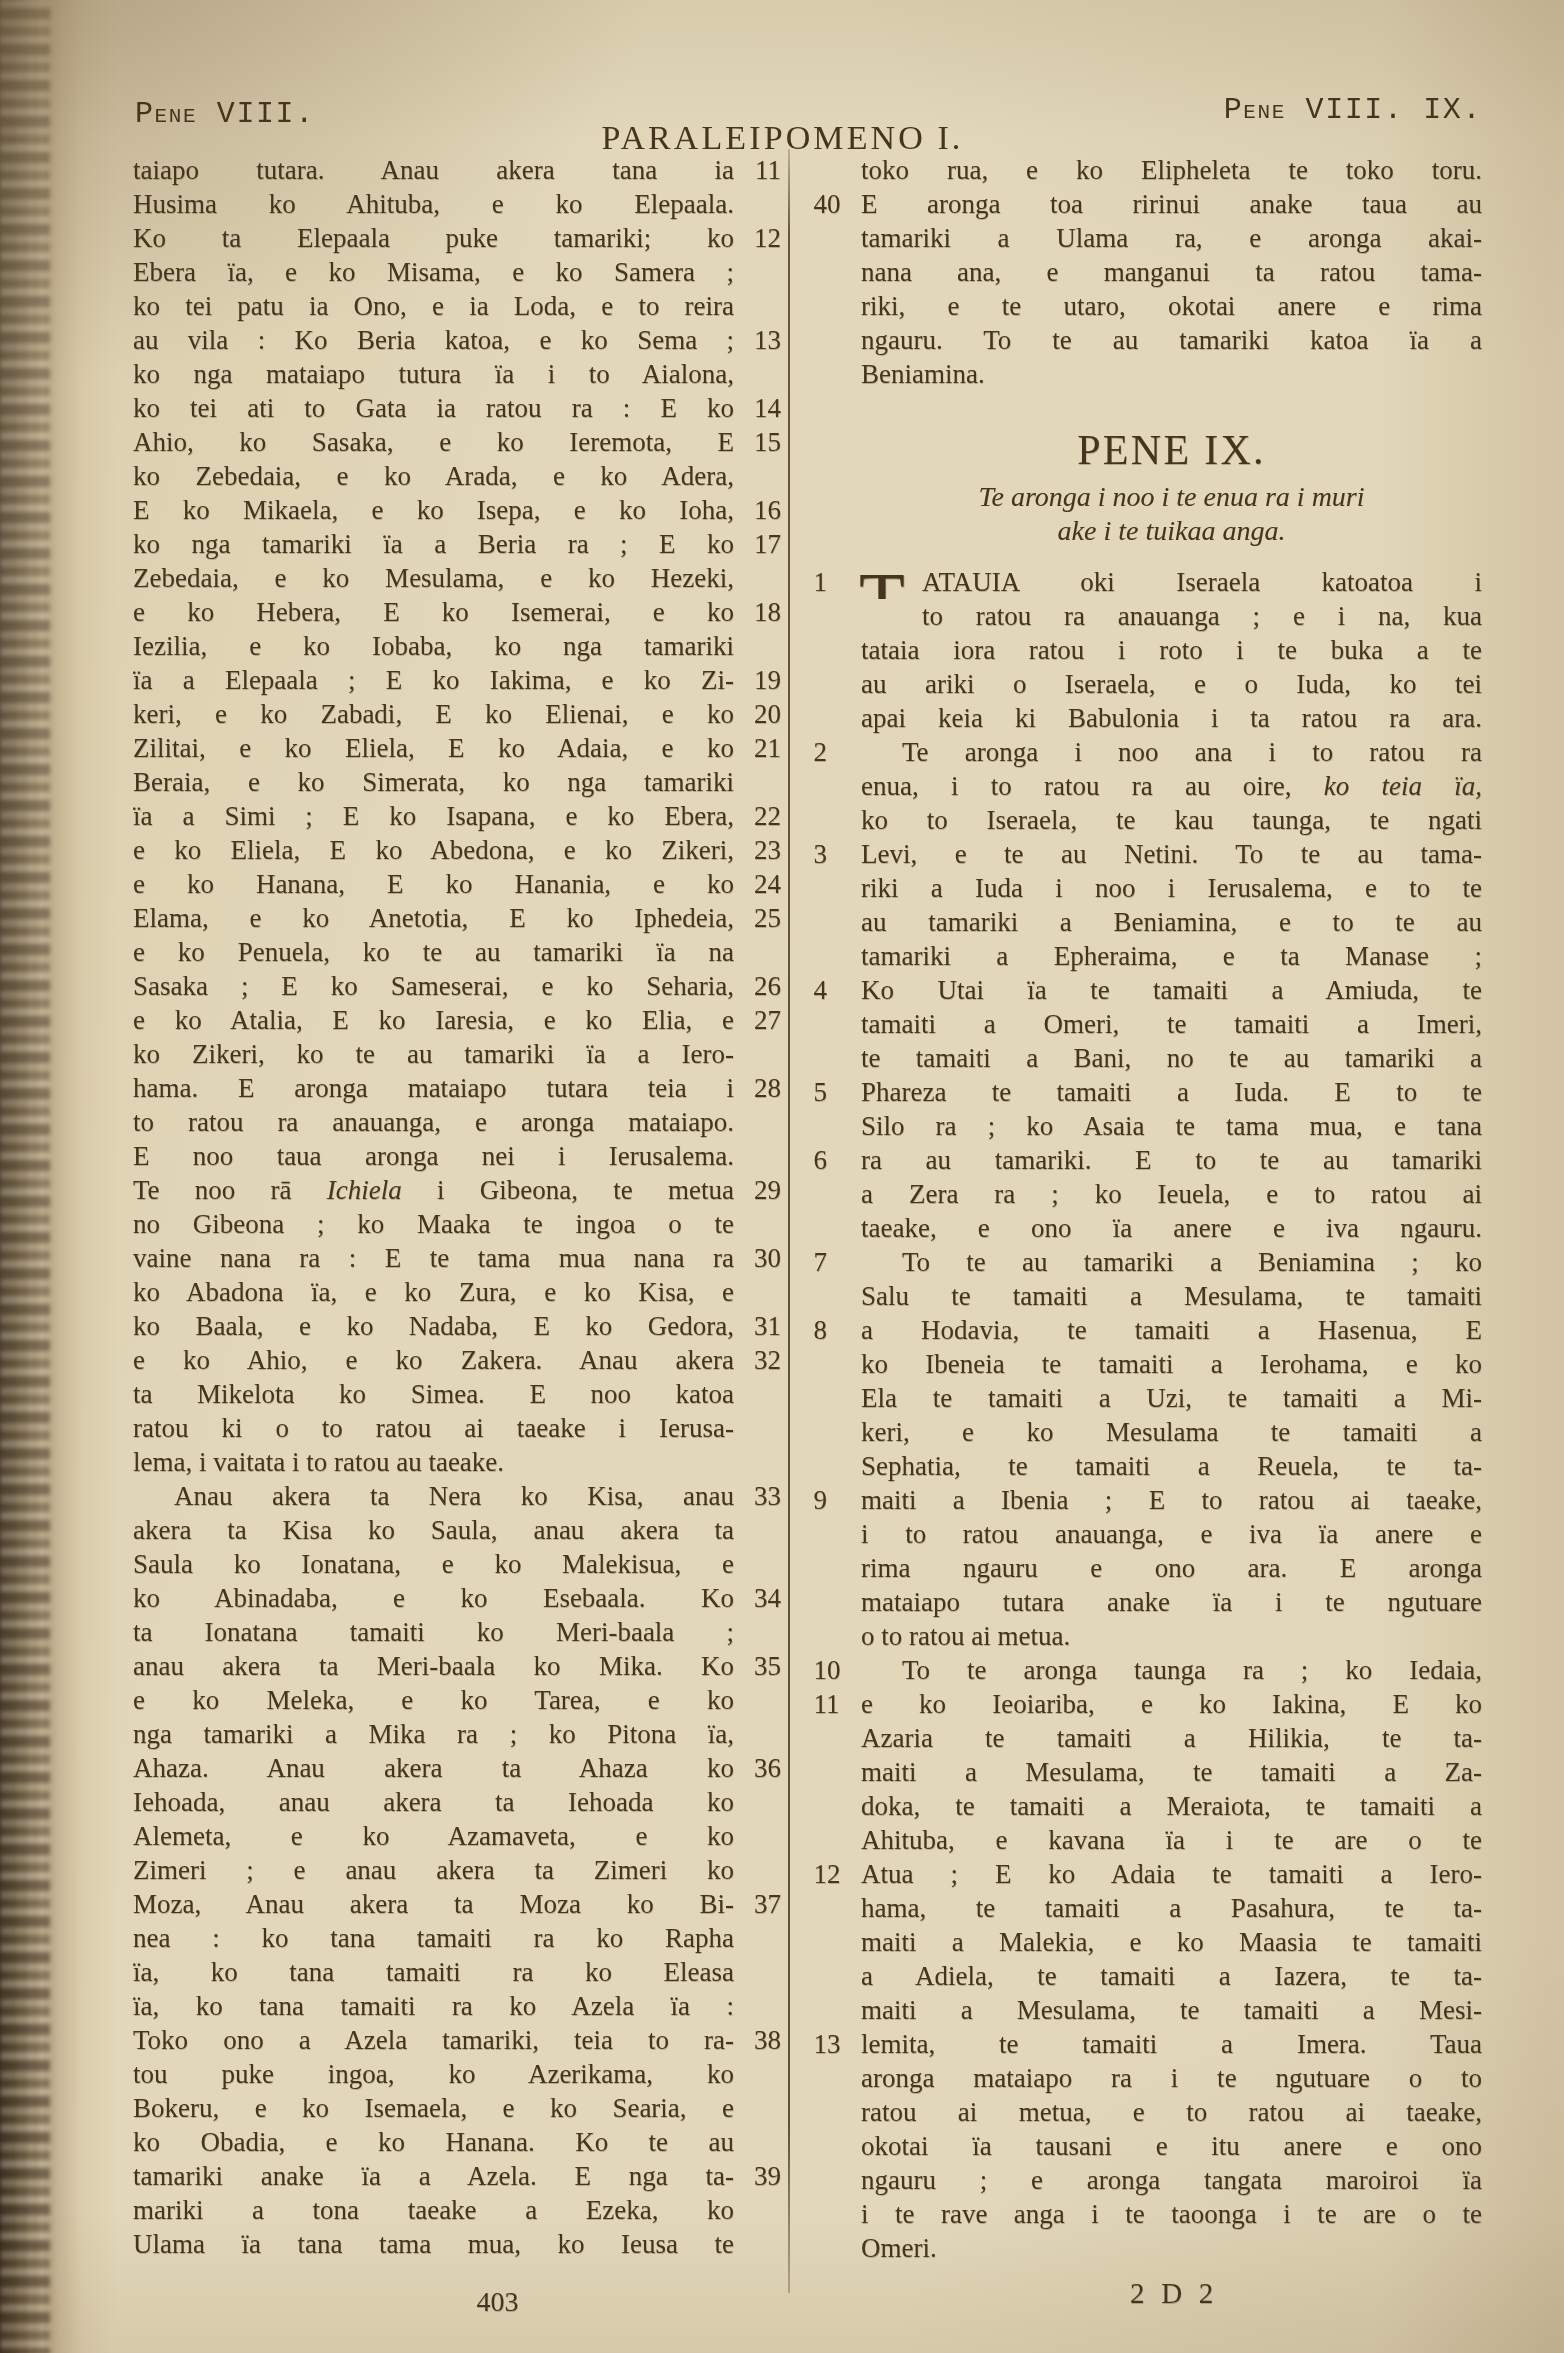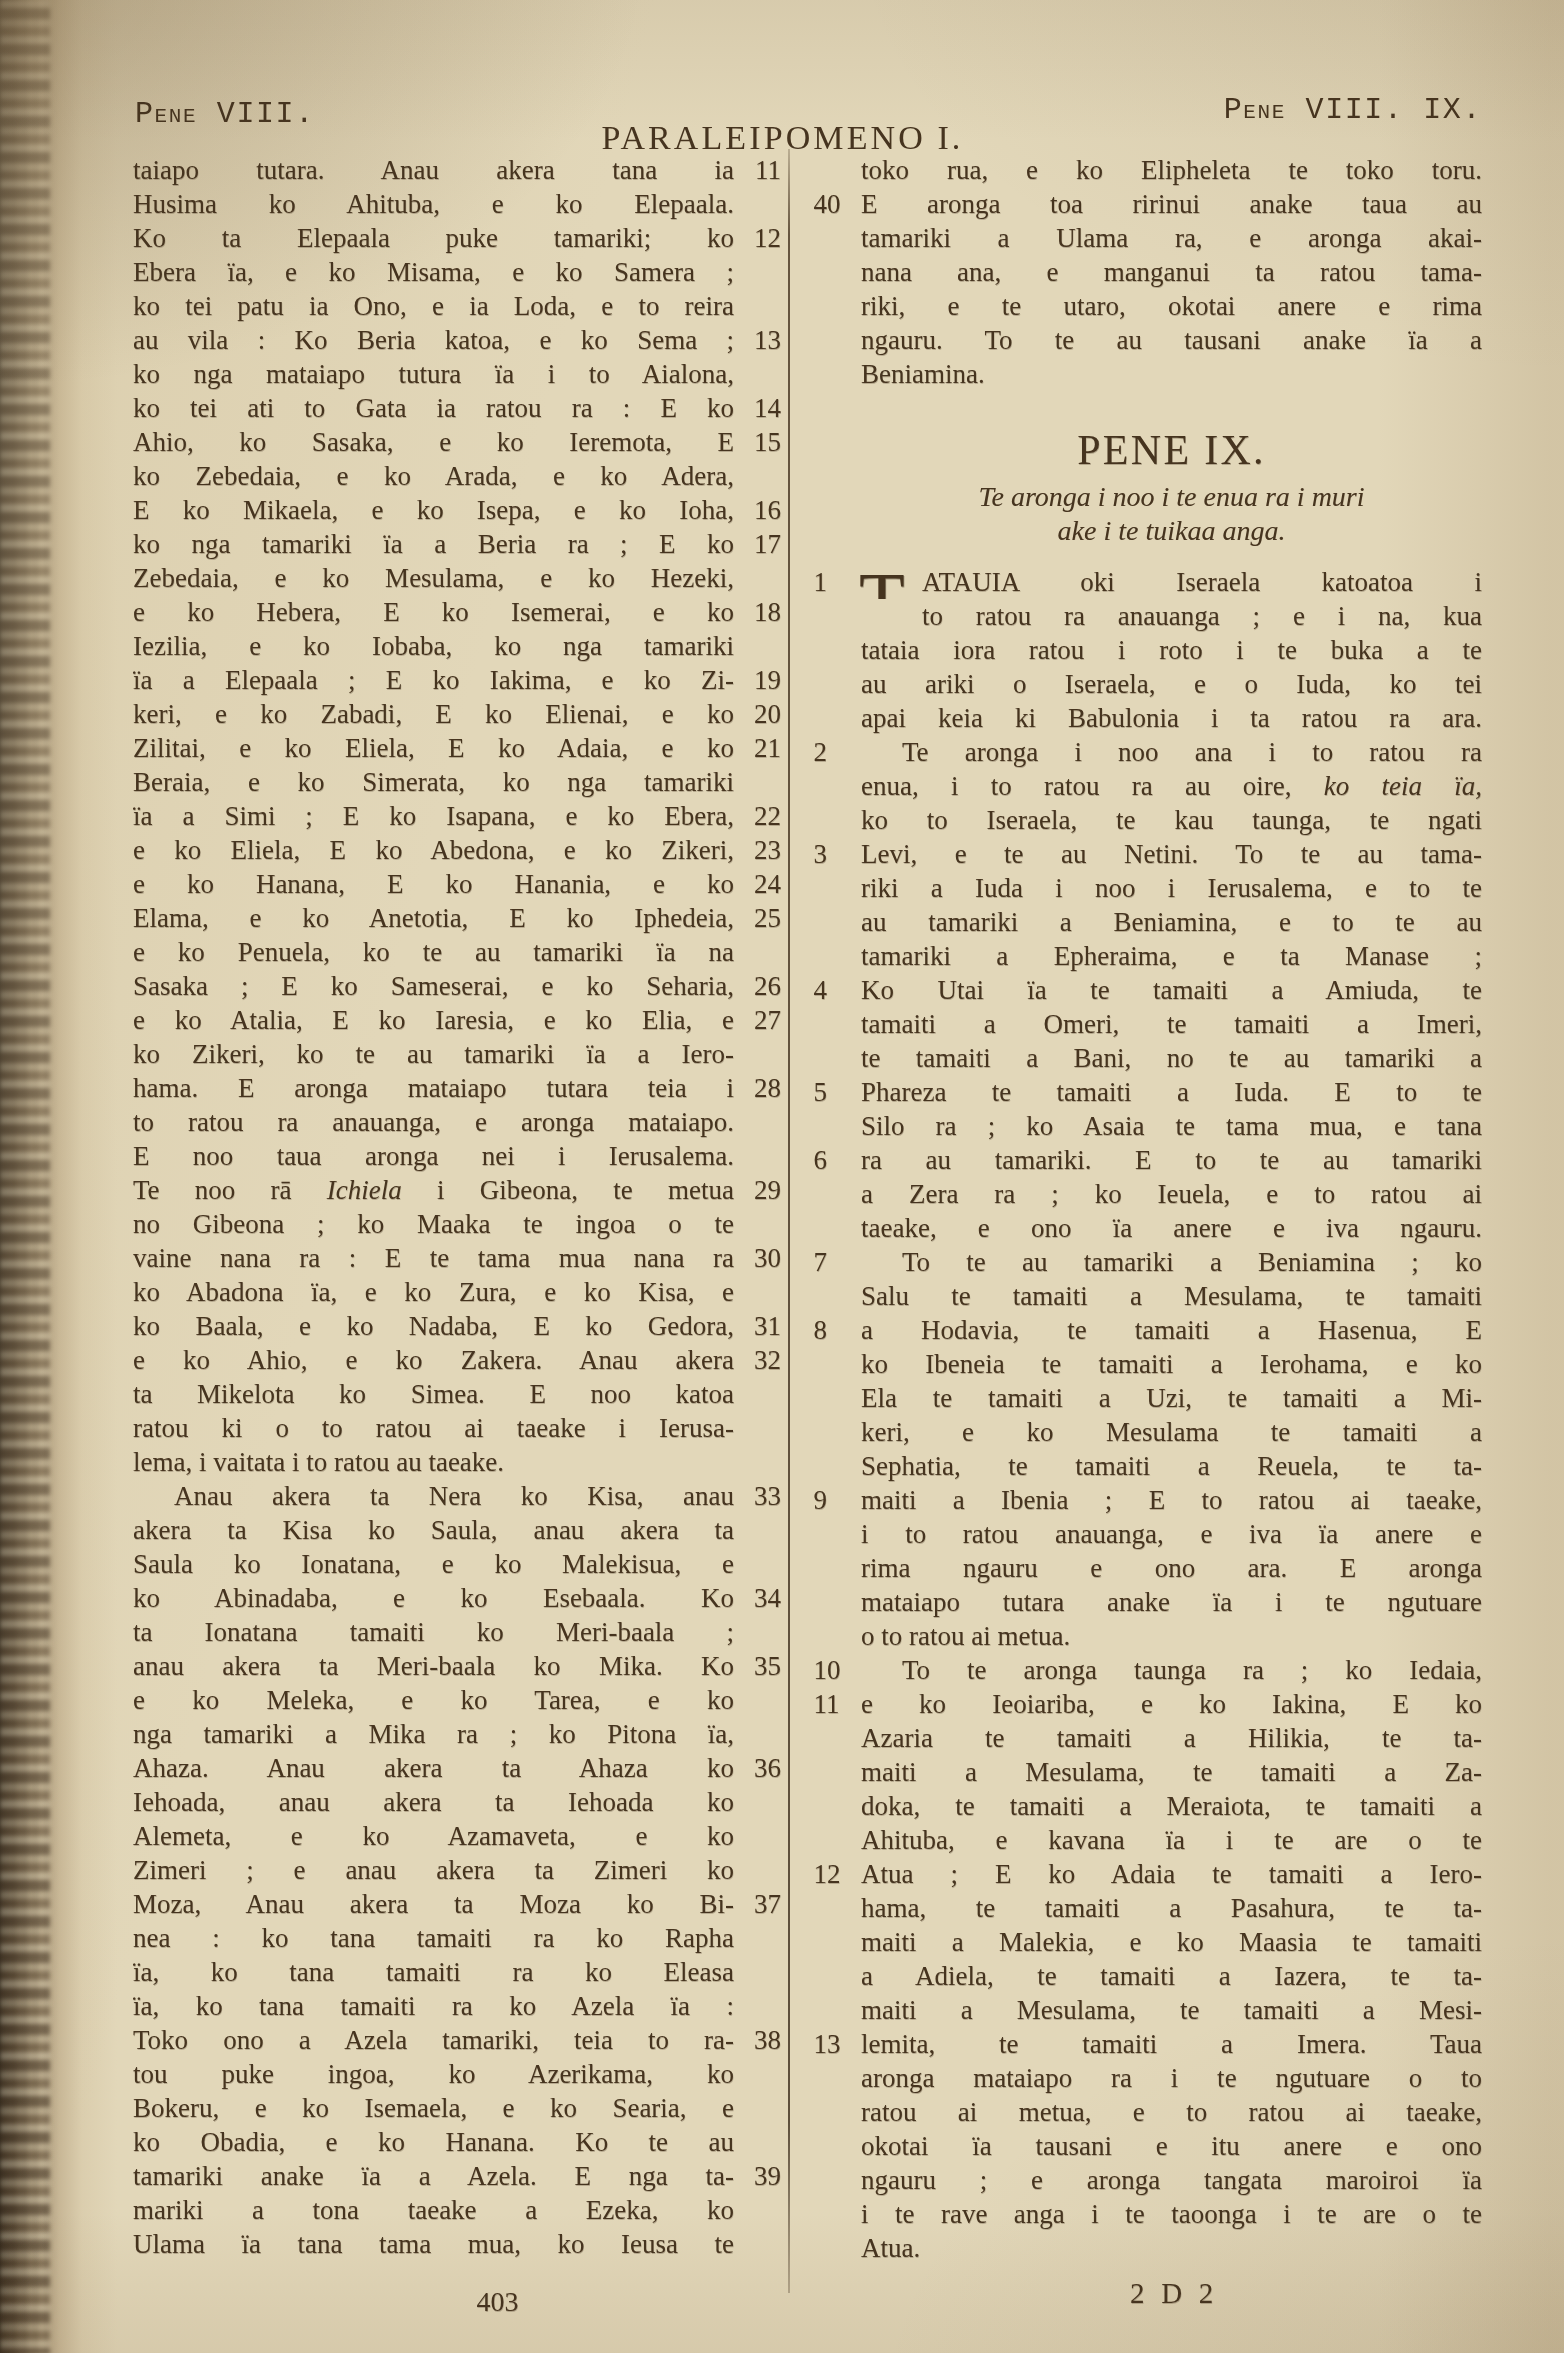--- a/index.html
+++ b/index.html
@@ -320,21 +320,21 @@
       <div class="line">
         <span class="txt">tamariki a Ulama ra, e aronga akai-</span>
       </div>
       <div class="line">
         <span class="txt">nana ana, e manganui ta ratou tama-</span>
       </div>
       <div class="line">
         <span class="txt">riki, e te utaro, okotai anere e rima</span>
       </div>
       <div class="line">
-        <span class="txt">ngauru.  To te au tausani anake ïa a</span>
+        <span class="txt">ngauru.  To te au tamariki katoa ïa a</span>
       </div>
       <div class="line end">
         <span class="txt">Beniamina.</span>
       </div>
     </div>
   <div class="chapter-heading">PENE IX.</div>
   <div class="subtitle-wrap">
     <div class="subtitle-line">Te aronga i noo i te enua ra i muri</div>
     <div class="subtitle-line">ake i te tuikaa anga.</div>
   </div>
@@ -494,21 +494,21 @@
       <div class="line">
         <span class="txt">okotai ïa tausani e itu anere e ono</span>
       </div>
       <div class="line">
         <span class="txt">ngauru ;  e aronga tangata maroiroi ïa</span>
       </div>
       <div class="line">
         <span class="txt">i te rave anga i te taoonga i te are o te</span>
       </div>
       <div class="line end">
-        <span class="txt">Atua.</span>
+        <span class="txt">Omeri.</span>
       </div>
     </div>
 </div>
 
 <div class="page-number">403</div>
 <div class="signature">2 D 2</div>
 
 <div class="paper-shading"></div>
 
 

